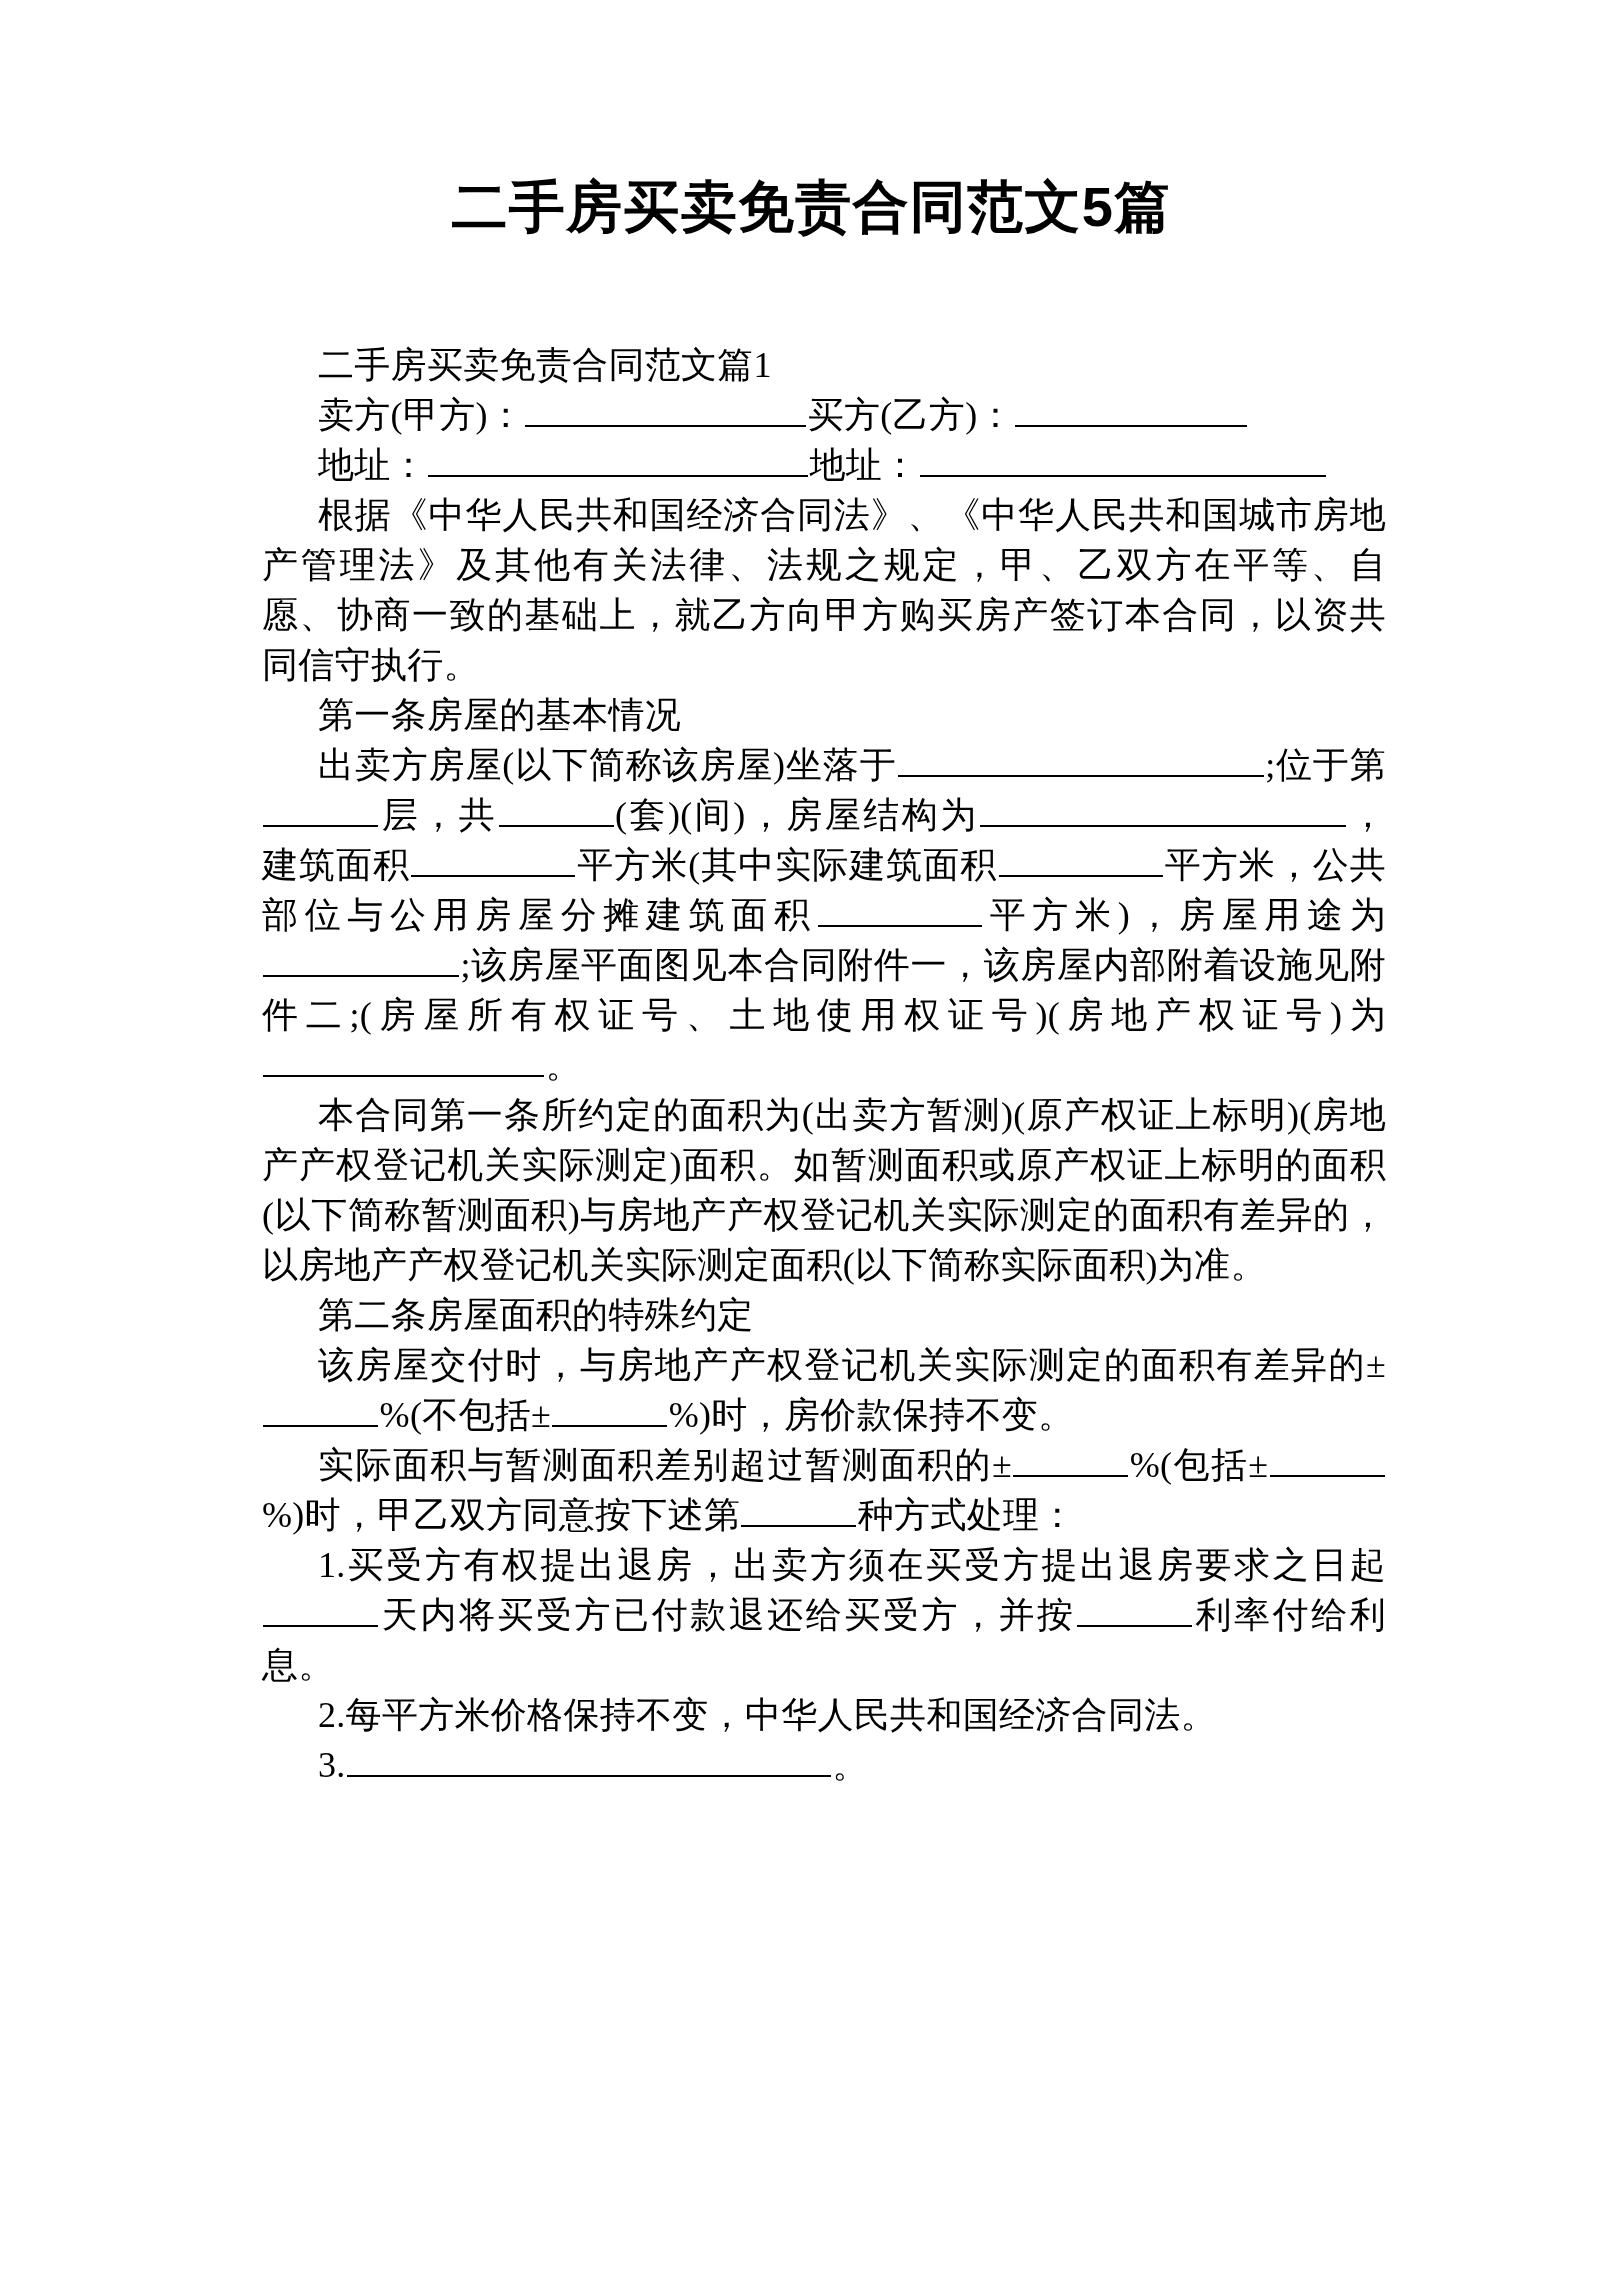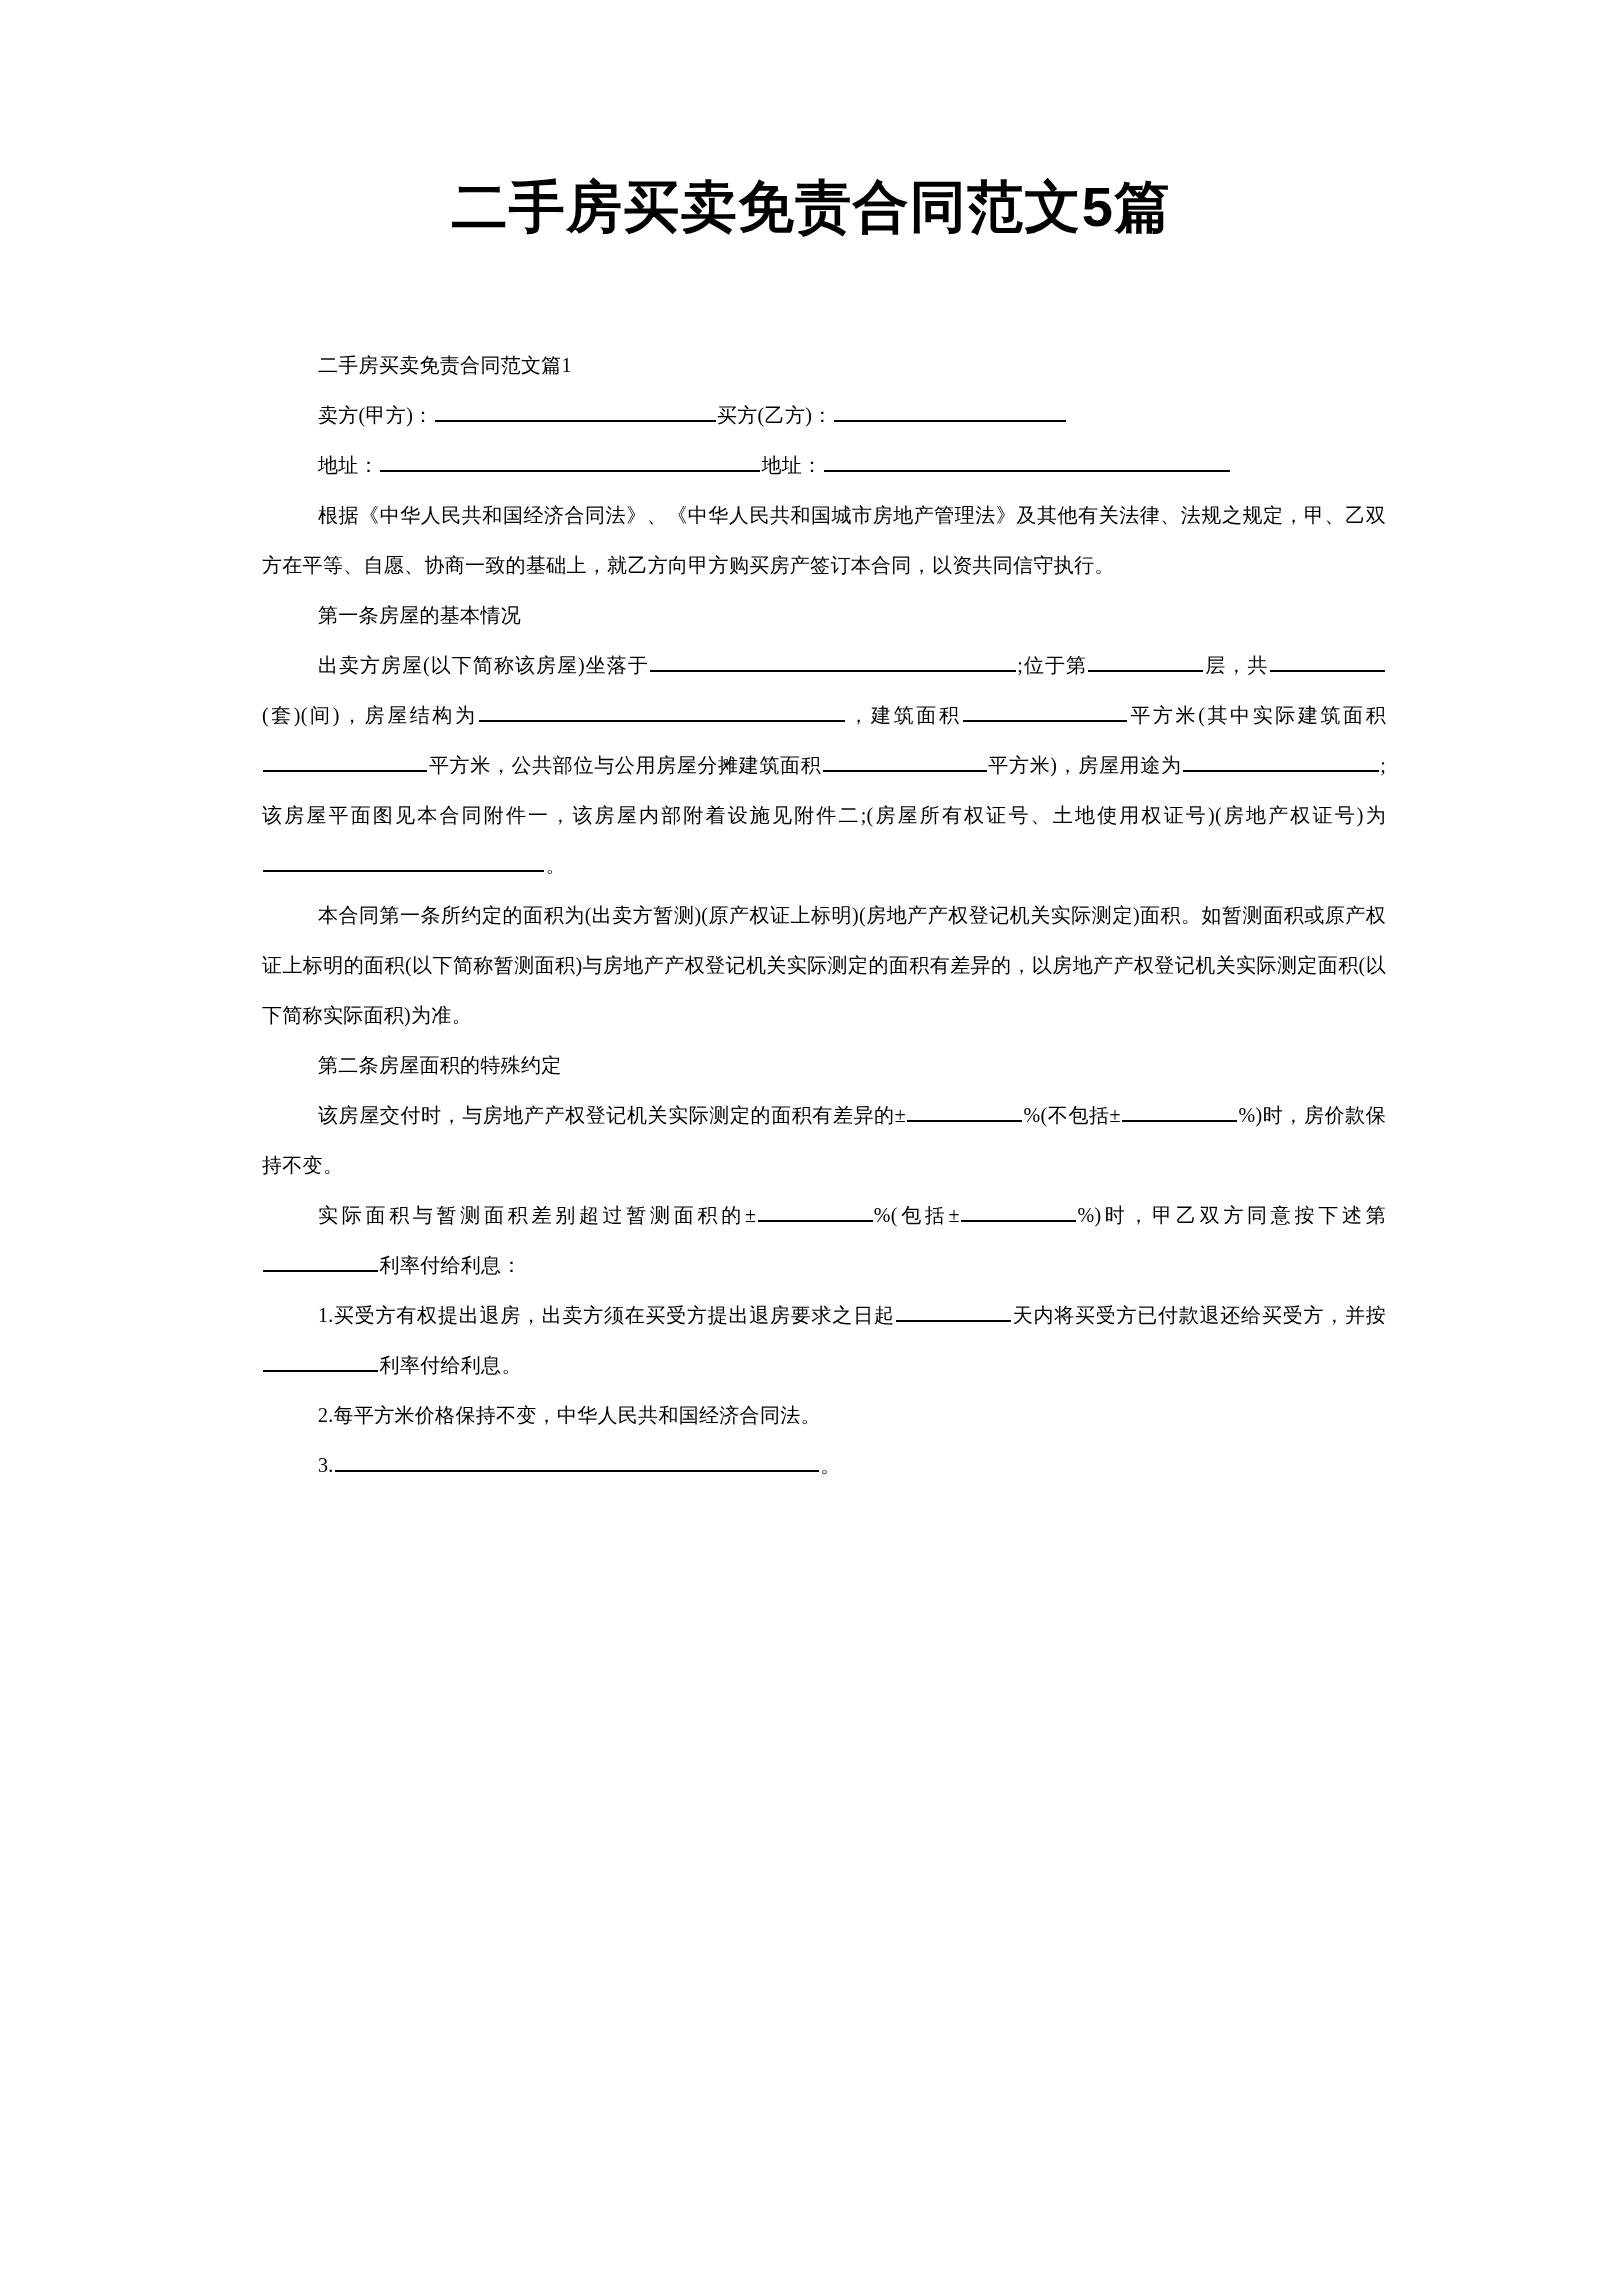--- a/index.html
+++ b/index.html
@@ -41,21 +41,21 @@
 
   
   .body-block {
     position: absolute;
     left: 262px;
     top: 340px;
     width: 1132px;
   }
 
   .para {
-    font-size: 20px;
+    font-size: 36px;
     line-height: 50px;
     text-align: justify;
     text-justify: inter-character;
     margin: 0 8px 0 0;
     letter-spacing: 0.3px;
     word-break: break-all;
   }
   .indent {
     text-indent: 56px;
   }
@@ -120,21 +120,21 @@
 
     <p class="para indent">
       <span>第二条房屋面积的特殊约定</span>
     </p>
 
     <p class="para indent">
       <span>该房屋交付时，与房地产产权登记机关实际测定的面积有差异的±</span><span class="blank b-md"></span><span>%(不包括±</span><span class="blank b-md"></span><span>%)时，房价款保持不变。</span>
     </p>
 
     <p class="para indent">
-      <span>实际面积与暂测面积差别超过暂测面积的±</span><span class="blank b-md"></span><span>%(包括±</span><span class="blank b-md"></span><span>%)时，甲乙双方同意按下述第</span><span class="blank b-md"></span><span>利率付给利息：</span>
+      <span>实际面积与暂测面积差别超过暂测面积的±</span><span class="blank b-md"></span><span>%(包括±</span><span class="blank b-md"></span><span>%)时，甲乙双方同意按下述第</span><span class="blank b-md"></span><span>种方式处理：</span>
     </p>
 
     <p class="para indent">
       <span>1.</span><span>买受方有权提出退房，出卖方须在买受方提出退房要求之日起</span><span class="blank b-md"></span><span>天内将买受方已付款退还给买受方，并按</span><span class="blank b-md"></span><span>利率付给利息。</span>
     </p>
 
     <p class="para indent">
       <span>2.</span><span>每平方米价格保持不变，中华人民共和国经济合同法。</span>
     </p>
 

